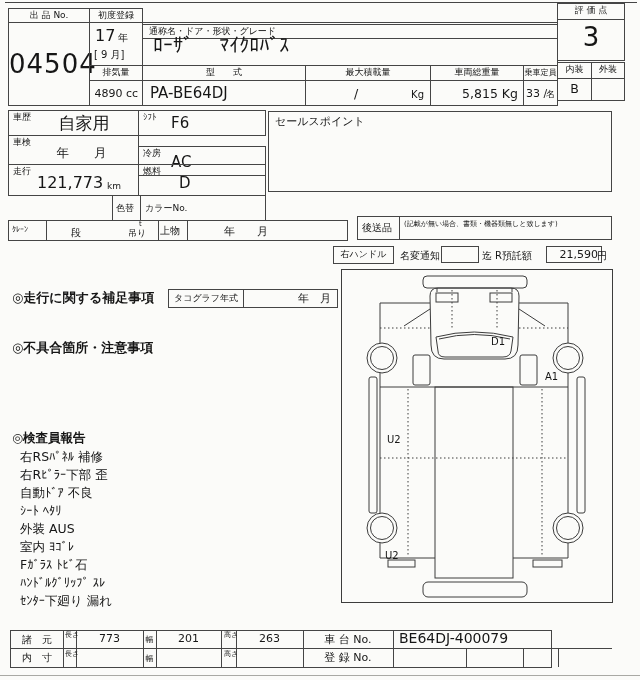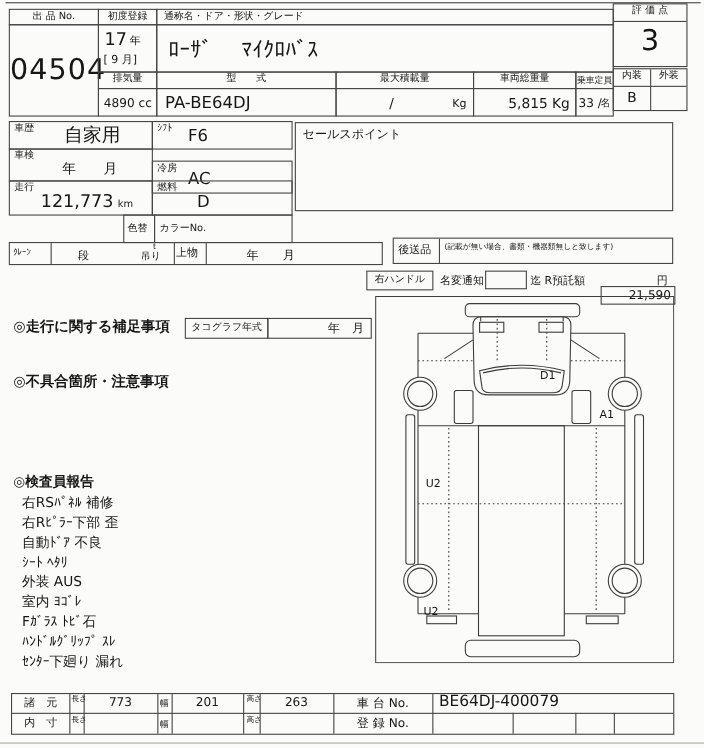--- a/index.html
+++ b/index.html
@@ -34,21 +34,21 @@
 
   <div class="bx" style="left:89px;top:8px;width:54px;height:15px;">
     <div class="t f9 c" style="left:0;top:2px;width:52px;">初度登録</div>
   </div>
   <div class="bx" style="left:89px;top:22px;width:54px;height:44px;">
     <div class="t f16" style="left:5px;top:4px;">17</div>
     <div class="t f10" style="left:28px;top:9px;">年</div>
     <div class="t f10" style="left:4px;top:26px;">[ 9 月]</div>
   </div>
 
-  <div class="bx" style="left:142px;top:8px;width:416px;height:15px;">
+  <div class="bx" style="left:142px;top:24px;width:416px;height:15px;">
     <div class="t f9" style="left:6px;top:2px;">通称名・ドア・形状・グレード</div>
   </div>
   <div class="bx" style="left:142px;top:22px;width:416px;height:44px;">
     <div class="t f20" style="left:10px;top:11px;">ﾛｰｻﾞ　 ﾏｲｸﾛﾊﾞｽ</div>
   </div>
 
   <div class="bx" style="left:557px;top:3px;width:68px;height:58px;">
     <div style="position:absolute;left:0;top:0;width:100%;height:16px;border-bottom:1px solid var(--line);box-sizing:border-box;">
       <div class="t f9 c" style="left:0;top:2px;width:66px;">評 価 点</div>
     </div>
@@ -150,21 +150,21 @@
     <div class="t f7" style="left:46px;top:4px;">(記載が無い場合、書類・機器類無しと致します)</div>
   </div>
 
   <div class="bx" style="left:333px;top:246px;width:61px;height:18px;">
     <div class="t f9 c" style="left:0;top:3px;width:59px;">右ハンドル</div>
   </div>
   <div class="t f10" style="left:400px;top:250px;">名変通知</div>
   <div class="bx" style="left:441px;top:246px;width:38px;height:17px;"></div>
   <div class="t f10" style="left:482px;top:250px;">迄</div>
   <div class="t f10" style="left:495px;top:250px;">R預託額</div>
-  <div class="bx" style="left:546px;top:260px;width:68px;height:17px;">
+  <div class="bx" style="left:546px;top:246px;width:56px;height:17px;">
     <div class="t f11" style="right:3px;top:2px;">21,590</div>
   </div>
   <div class="t f10" style="left:597px;top:250px;">円</div>
 
   <div class="t f13" style="left:12px;top:291px;font-weight:600;">◎走行に関する補足事項</div>
   <div class="bx" style="left:168px;top:289px;width:76px;height:19px;">
     <div class="t f9 c" style="left:0;top:4px;width:74px;">タコグラフ年式</div>
   </div>
   <div class="bx" style="left:243px;top:289px;width:95px;height:19px;">
     <div class="t f11" style="right:6px;top:3px;">年　月</div>
@@ -224,21 +224,21 @@
             <circle cx="227" cy="259" r="11.5"></circle>
         </g>
       </g>
       <text x="150" y="76" font-size="10">D1</text>
       <text x="204" y="111" font-size="10">A1</text>
       <text x="46" y="174" font-size="10">U2</text>
       <text x="44" y="290" font-size="10">U2</text>
     </svg>
   </div>
 
-  <div class="bx" style="left:10px;top:630px;width:603px;height:38px;">
+  <div class="bx" style="left:10px;top:630px;width:542px;height:38px;">
     <div class="hl" style="left:0;top:17px;width:601px;"></div>
     <div class="vl" style="left:52px;top:0;height:36px;"></div>
     <div class="vl" style="left:65px;top:0;height:36px;"></div>
     <div class="vl" style="left:132px;top:0;height:36px;"></div>
     <div class="vl" style="left:145px;top:0;height:36px;"></div>
     <div class="vl" style="left:210px;top:0;height:36px;"></div>
     <div class="vl" style="left:225px;top:0;height:36px;"></div>
     <div class="vl" style="left:292px;top:0;height:36px;"></div>
     <div class="vl" style="left:382px;top:0;height:36px;"></div>
     <div class="vl" style="left:455px;top:17px;height:19px;"></div>

